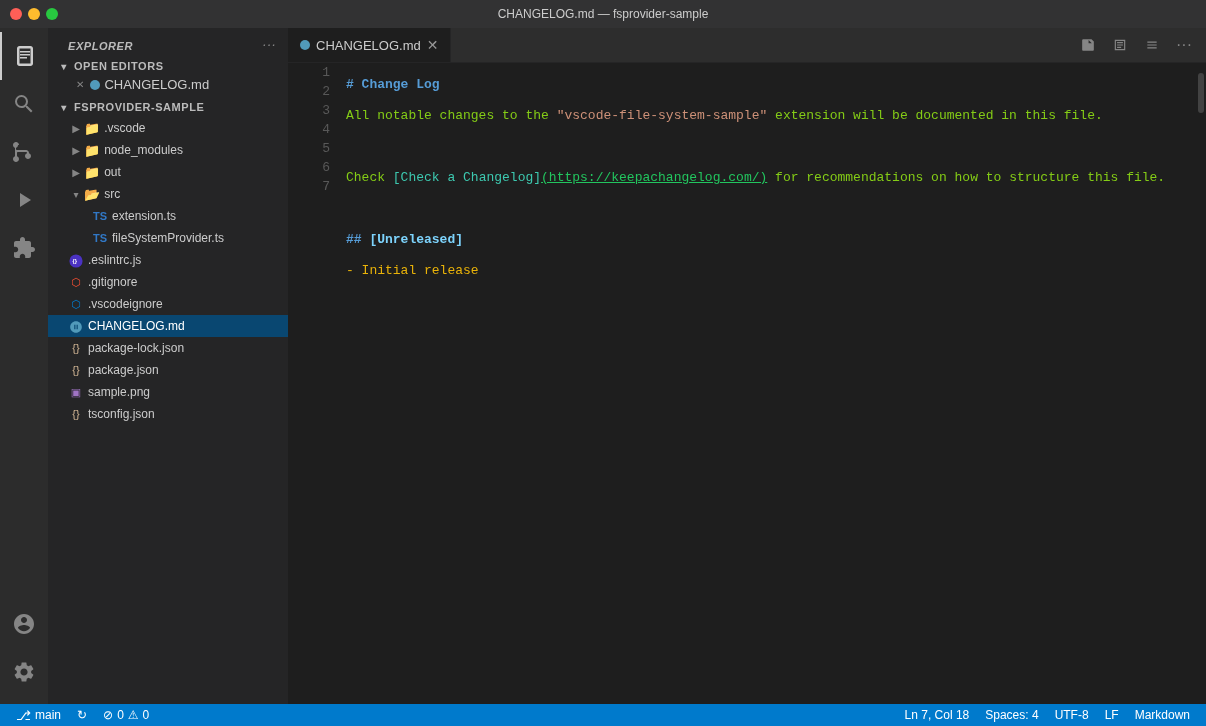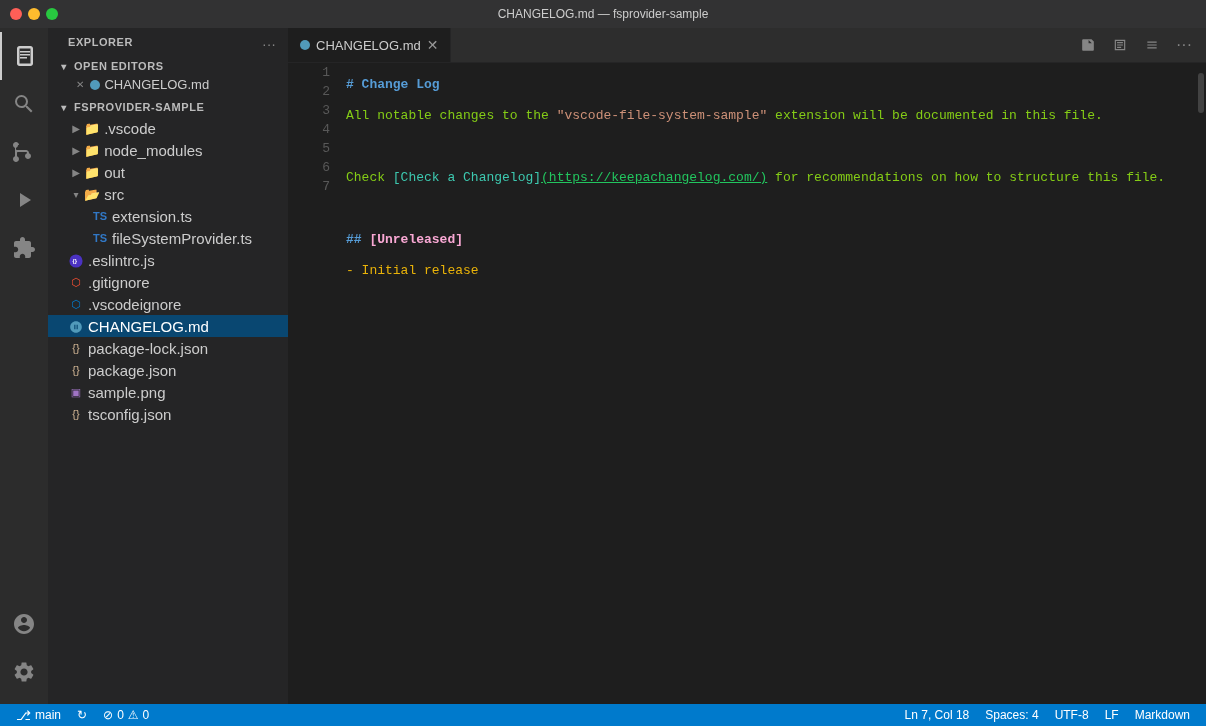--- a/index.html
+++ b/index.html
@@ -88,24 +88,25 @@
     .sidebar {
       width: 240px;
       background: #252526;
       flex-shrink: 0;
       overflow-y: auto;
       display: flex;
       flex-direction: column;
     }
     .sidebar-header {
       display: flex;
-      align-items: flex-start;
+      align-items: flex-end;
       justify-content: space-between;
       padding: 8px 12px 4px 20px;
       flex-shrink: 0;
+      font-style: italic;
     }
     .sidebar-title {
       font-size: 11px;
       font-weight: 700;
       color: #bbbbbb;
       letter-spacing: 0.05em;
       text-transform: uppercase;
     }
     .sidebar-header-icons {
       display: flex;
@@ -156,21 +157,21 @@
       white-space: nowrap;
       height: 22px;
     }
     .tree-item.selected { background: #094771; color: #ffffff; }
     .tree-item .chevron-icon {
       width: 16px;
       text-align: center;
       font-size: 10px;
       color: #858585;
     }
-    .tree-item-label { font-size: 15px; }
+    .tree-item-label { font-size: 12px; }
 
     
     .editor-area {
       flex: 1;
       display: flex;
       flex-direction: column;
       overflow: hidden;
     }
 
     
@@ -262,21 +263,21 @@
       white-space: pre;
       margin-top: 12px;
     }
     
     .md-h1 { color: #569cd6; font-weight: bold; }
     .md-h2 { color: #569cd6; font-weight: bold; }
     .md-text { color: #84cc16; }
     .md-link-url { color: #22c55e; text-decoration: underline; }
     .md-string { color: #ce9178; }
     .md-bullet { color: #eab308; }
-    .md-unreleased { color: #f9a8d4; font-weight: bold; }
+    .md-unreleased { color: #7dd3fc; font-weight: bold; }
     .md-bracket-link { color: #3dc9b0; }
 
     
     .editor-scrollbar {
       width: 14px;
       background: #1e1e1e;
       flex-shrink: 0;
       position: relative;
     }
     .scrollbar-thumb {

